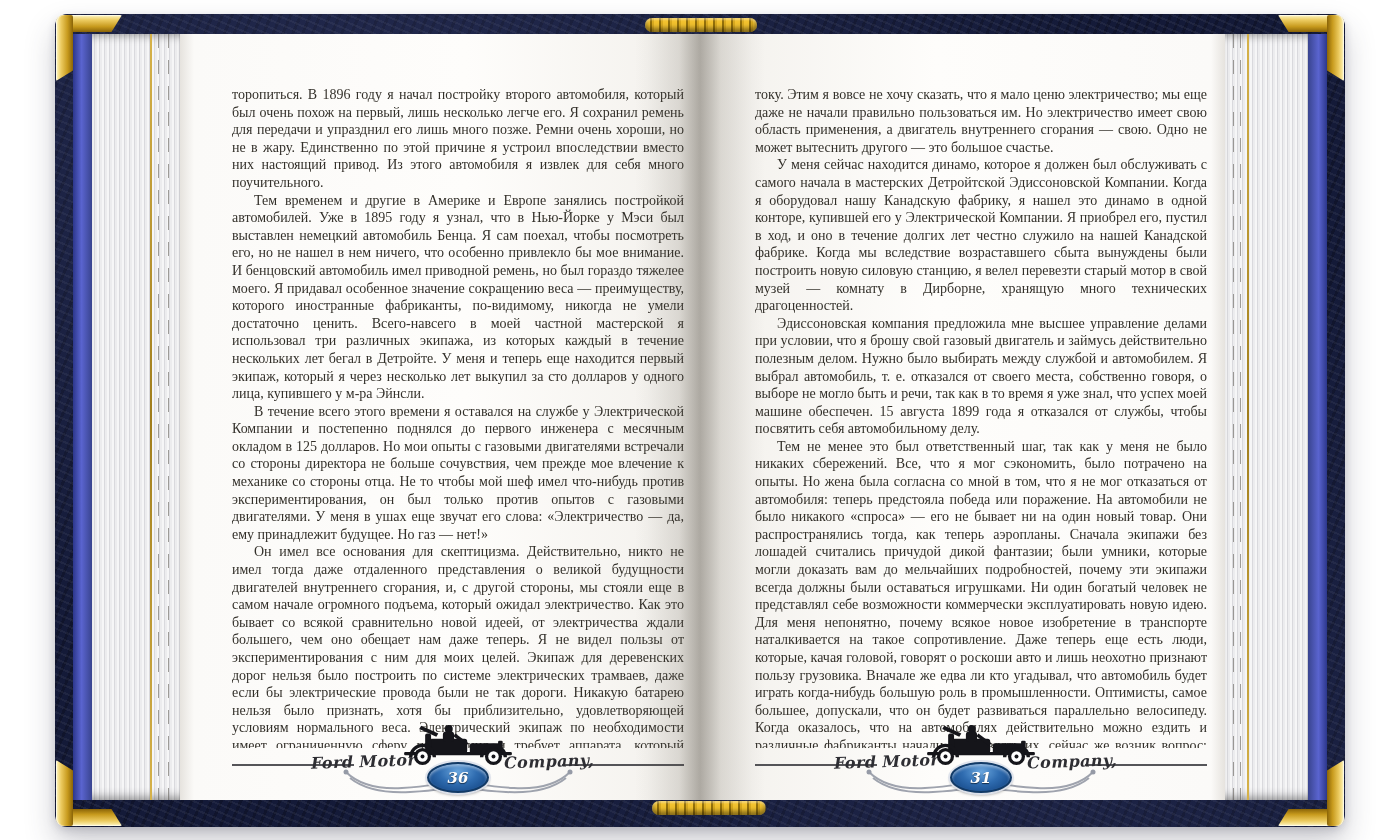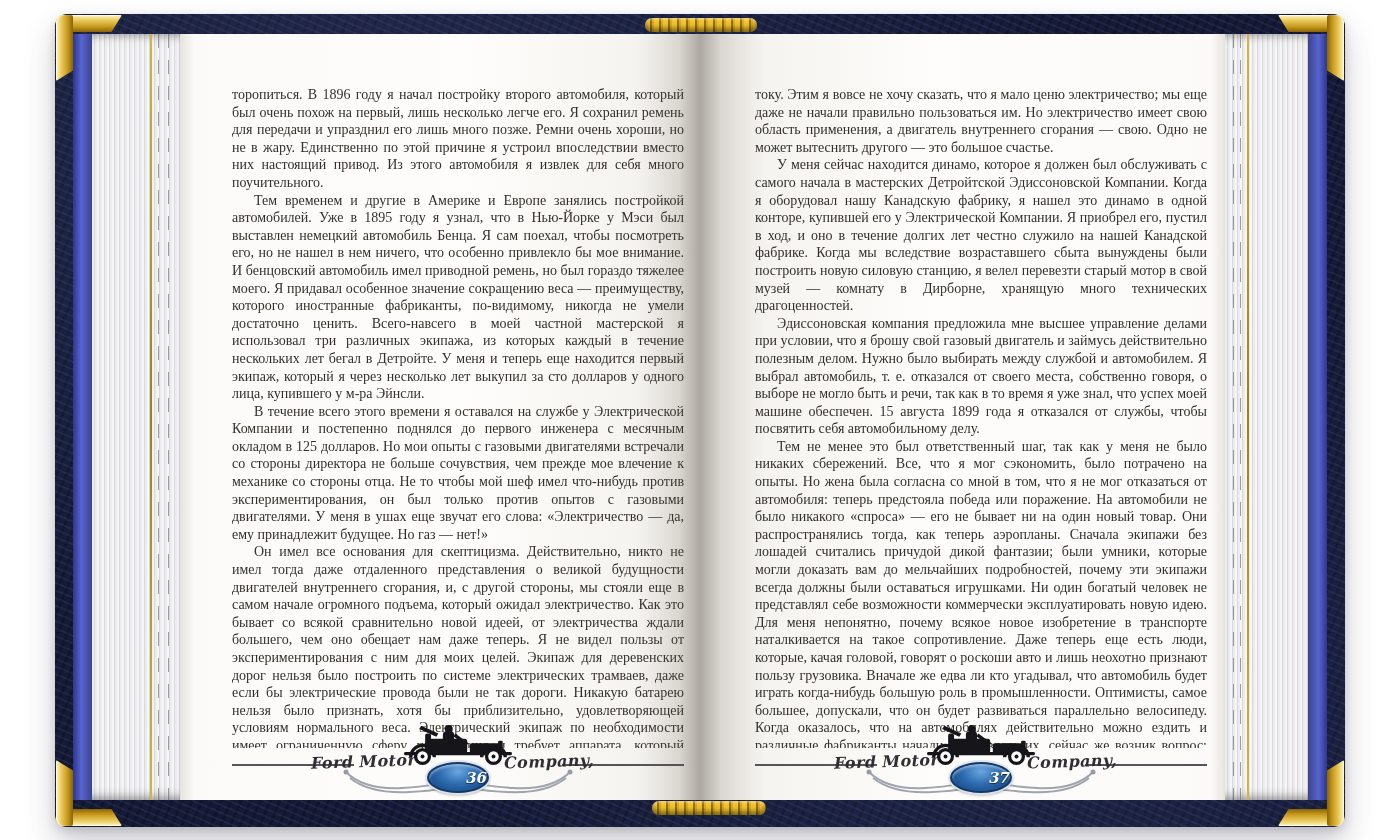--- a/index.html
+++ b/index.html
@@ -57,21 +57,21 @@
   .page.right .footer{left:55px;}
   .rule{position:absolute;top:36px;width:122px;height:2px;background:rgba(62,62,66,.88);}
   .rule.l{left:0;} .rule.r{right:0;}
   .brand{position:absolute;top:24px;font-style:italic;font-weight:bold;font-size:16px;
         font-family:"DejaVu Serif", serif;color:#2e2e33;letter-spacing:.4px;transform:rotate(-2deg);white-space:nowrap;}
   .brand.l{right:50%;margin-right:42px;}
   .brand.r{left:50%;margin-left:46px;}
   .car{position:absolute;left:50%;top:-5px;transform:translateX(-50%);width:152px;height:46px;z-index:2;}
   .flourish{position:absolute;left:50%;top:36px;transform:translateX(-50%);width:236px;height:32px;z-index:1;}
   .badge{position:absolute;left:50%;top:34px;transform:translateX(-50%);width:58px;height:27px;border-radius:50%;
-        z-index:3;display:flex;align-items:center;justify-content:flex-end;
+        z-index:3;display:flex;align-items:center;justify-content:center;
         background:radial-gradient(ellipse at 50% 28%,#6aa6de 0%,#2f6cb0 45%,#0d3d7a 100%);
         border:2px solid #123a66;
         box-shadow:0 0 0 2px rgba(222,227,236,.95), 0 2px 3px rgba(0,0,0,.4), inset 0 2px 3px rgba(255,255,255,.45);}
   .badge span{color:#ffffff;font-family:"DejaVu Serif", serif;font-style:italic;font-weight:bold;
         font-size:15px;text-shadow:0 1px 1px rgba(0,0,0,.6);}
   
   .corner{position:absolute;width:68px;height:68px;z-index:5;}
   .corner.tl{left:1px;top:1px;}
   .corner.tr{right:1px;top:1px;transform:scaleX(-1);}
   .corner.bl{left:1px;bottom:1px;transform:scaleY(-1);}
@@ -203,21 +203,21 @@
             <g stroke="#959aa6" stroke-width="2" fill="none" opacity=".9">
               <path d="M6 8 Q24 26 62 24 T112 14"></path>
               <path d="M10 14 Q30 30 70 28 T112 20"></path>
               <path d="M230 8 Q212 26 174 24 T124 14"></path>
               <path d="M226 14 Q206 30 166 28 T124 20"></path>
             </g>
             <circle cx="6" cy="8" r="2.5" fill="#959aa6"></circle>
             <circle cx="230" cy="8" r="2.5" fill="#959aa6"></circle>
           </svg>
           <div class="badge">
-            <span>37</span>
+            <span>31</span>
           </div>
         </div>
       </div>
 
       <div class="gutter"></div>
     </div>
 
     <div class="headband bottom"></div>
 
     <div class="corner tl">

